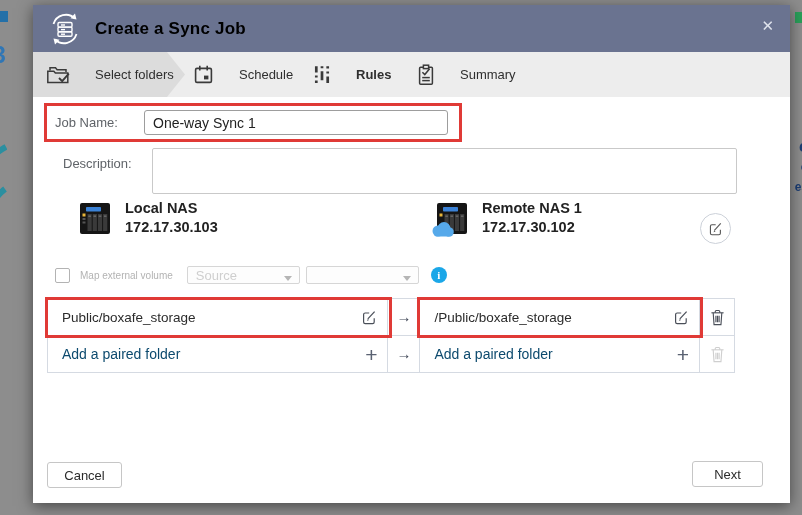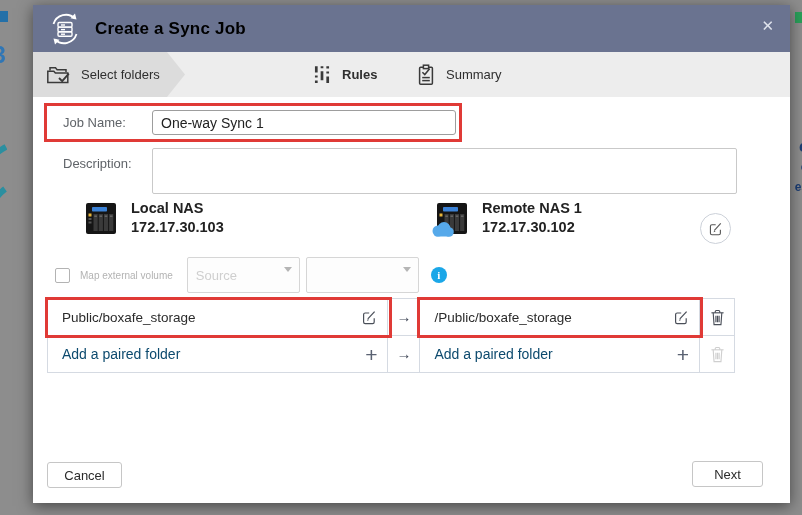--- a/index.html
+++ b/index.html
@@ -29,60 +29,60 @@
   }
   .sync-icon{margin-left:12px;width:40px;height:40px;flex:0 0 auto;}
   .dialog-title{color:#000000;font-size:17px;font-weight:bold;margin-left:10px;letter-spacing:.2px;}
   .close-btn{
     position:absolute;right:16px;top:13px;color:#dfe3ec;font-size:15px;line-height:1;
     cursor:default;
   }
 
   
   .steps{height:45px;background:#ededed;position:relative;}
-  .step{position:absolute;top:0;bottom:0;display:flex;align-items:center;gap:11px;
+  .step{position:absolute;top:0;bottom:0;display:flex;align-items:center;gap:25px;
         font-size:13px;color:#2f2f2f;}
   .step-active{
     left:0;width:152px;background:#dcdcdc;padding-left:13px;box-sizing:border-box;
     clip-path:polygon(0 0,134px 0,152px 50%,134px 100%,0 100%);
   }
   .step-2{left:160px;} .step-3{left:280px;font-weight:bold;} .step-4{left:384px;}
   .step svg{flex:0 0 auto;}
 
   
   .red-box{border:3px solid #e03a36;position:absolute;box-sizing:border-box;}
   .jobname-box{left:11px;top:98px;width:418px;height:39px;display:flex;align-items:center;}
   .field-label{color:#5f6368;font-size:13px;}
-  .jobname-box .field-label{margin-left:16px;width:89px;flex:0 0 auto;}
+  .jobname-box .field-label{margin-left:8px;width:89px;flex:0 0 auto;}
   .jobname-input{
     width:286px;height:23px;border:1px solid #9d9d9d;border-radius:3px;
     font-family:"Liberation Sans",sans-serif;font-size:14px;color:#222;padding:0 8px;outline:none;
   }
   .desc-label{position:absolute;left:30px;top:151px;}
   .desc-area{
     position:absolute;left:119px;top:143px;width:579px;height:40px;
     border:1px solid #c9c9c9;border-radius:2px;resize:none;outline:none;
     font-family:"Liberation Sans",sans-serif;font-size:13px;color:#333;
   }
 
   
   .nas-item{position:absolute;display:flex;align-items:center;gap:10px;top:193px;}
-  .nas-local{left:48px;justify-content:center;} .nas-remote{left:397px;}
+  .nas-local{left:42px;justify-content:center;} .nas-remote{left:397px;}
   .nas-text{font-size:14.5px;font-weight:bold;color:#222;line-height:19px;}
   .edit-circle{
     position:absolute;left:667px;top:208px;width:29px;height:29px;border-radius:50%;
     border:1px solid #ccd1d9;display:flex;align-items:center;justify-content:center;background:#fff;
   }
 
   
   .map-row{position:absolute;left:22px;top:256px;height:28px;display:flex;align-items:center;}
   .checkbox{width:13px;height:13px;border:1px solid #b3b3b3;border-radius:2px;background:#fff;}
   .map-label{color:#b3b3b3;font-size:10px;margin-left:10px;margin-right:14px;}
   .dd{
-    width:113px;height:36px;border:1px solid #d6d6d6;border-radius:2px;background:#fdfdfd;
+    width:113px;height:18px;border:1px solid #d6d6d6;border-radius:2px;background:#fdfdfd;
     display:flex;align-items:center;box-sizing:border-box;padding:0 8px;margin-right:6px;
     color:#cfcfcf;font-size:13px;position:relative;
   }
   .dd .caret{position:absolute;right:7px;top:9px;width:0;height:0;
     border-left:4px solid transparent;border-right:4px solid transparent;border-top:5px solid #b5b5b5;}
   .info-badge{
     width:16px;height:16px;border-radius:50%;background:#1ba7e8;color:#fff;
     font-size:11px;font-weight:bold;display:flex;align-items:center;justify-content:center;
     margin-left:6px;font-family:"Liberation Serif",serif;
   }
@@ -154,20 +154,31 @@
     <div class="step step-active">
       <svg width="24" height="21" viewBox="0 0 24 21">
         <g stroke="#3a3a3a" stroke-width="1.5" fill="none">
           <path d="M4 6.5 V3.8 h5.5 l1.6 1.9 H20 V8"></path>
           <path d="M1.8 18.5 V7.2 h6 l1.6 1.9 H21.8 v9.4 z"></path>
           <polyline points="13,14 16.2,17.2 22.8,9.6" stroke-width="1.9"></polyline>
         </g>
       </svg>
       <span>Select folders</span>
     </div>
+    <div class="step step-2">
+      <svg width="21" height="21" viewBox="0 0 21 21">
+        <g stroke="#3a3a3a" stroke-width="1.6" fill="none">
+          <rect x="2.6" y="4.4" width="15.8" height="14" rx="1.4"></rect>
+          <line x1="6.8" y1="1.8" x2="6.8" y2="6.4"></line>
+          <line x1="14.2" y1="1.8" x2="14.2" y2="6.4"></line>
+        </g>
+        <rect x="11" y="11.6" width="4.4" height="3.8" fill="#3a3a3a"></rect>
+      </svg>
+      <span>Schedule</span>
+    </div>
     <div class="step step-3">
       <svg width="18" height="21" viewBox="0 0 18 21">
         <g stroke="#3a3a3a" stroke-width="2.7" fill="none">
           <path d="M3.3 2.2 v6.2 M3.3 11.6 v2 M3.3 16.6 v2.4"></path>
           <path d="M9 2.2 v2 M9 7.2 v9 M9 19 v0.1"></path>
           <path d="M14.7 2.2 v2.2 M14.7 7.4 v2 M14.7 12.4 v6.6"></path>
         </g>
       </svg>
       <span>Rules</span>
     </div>

